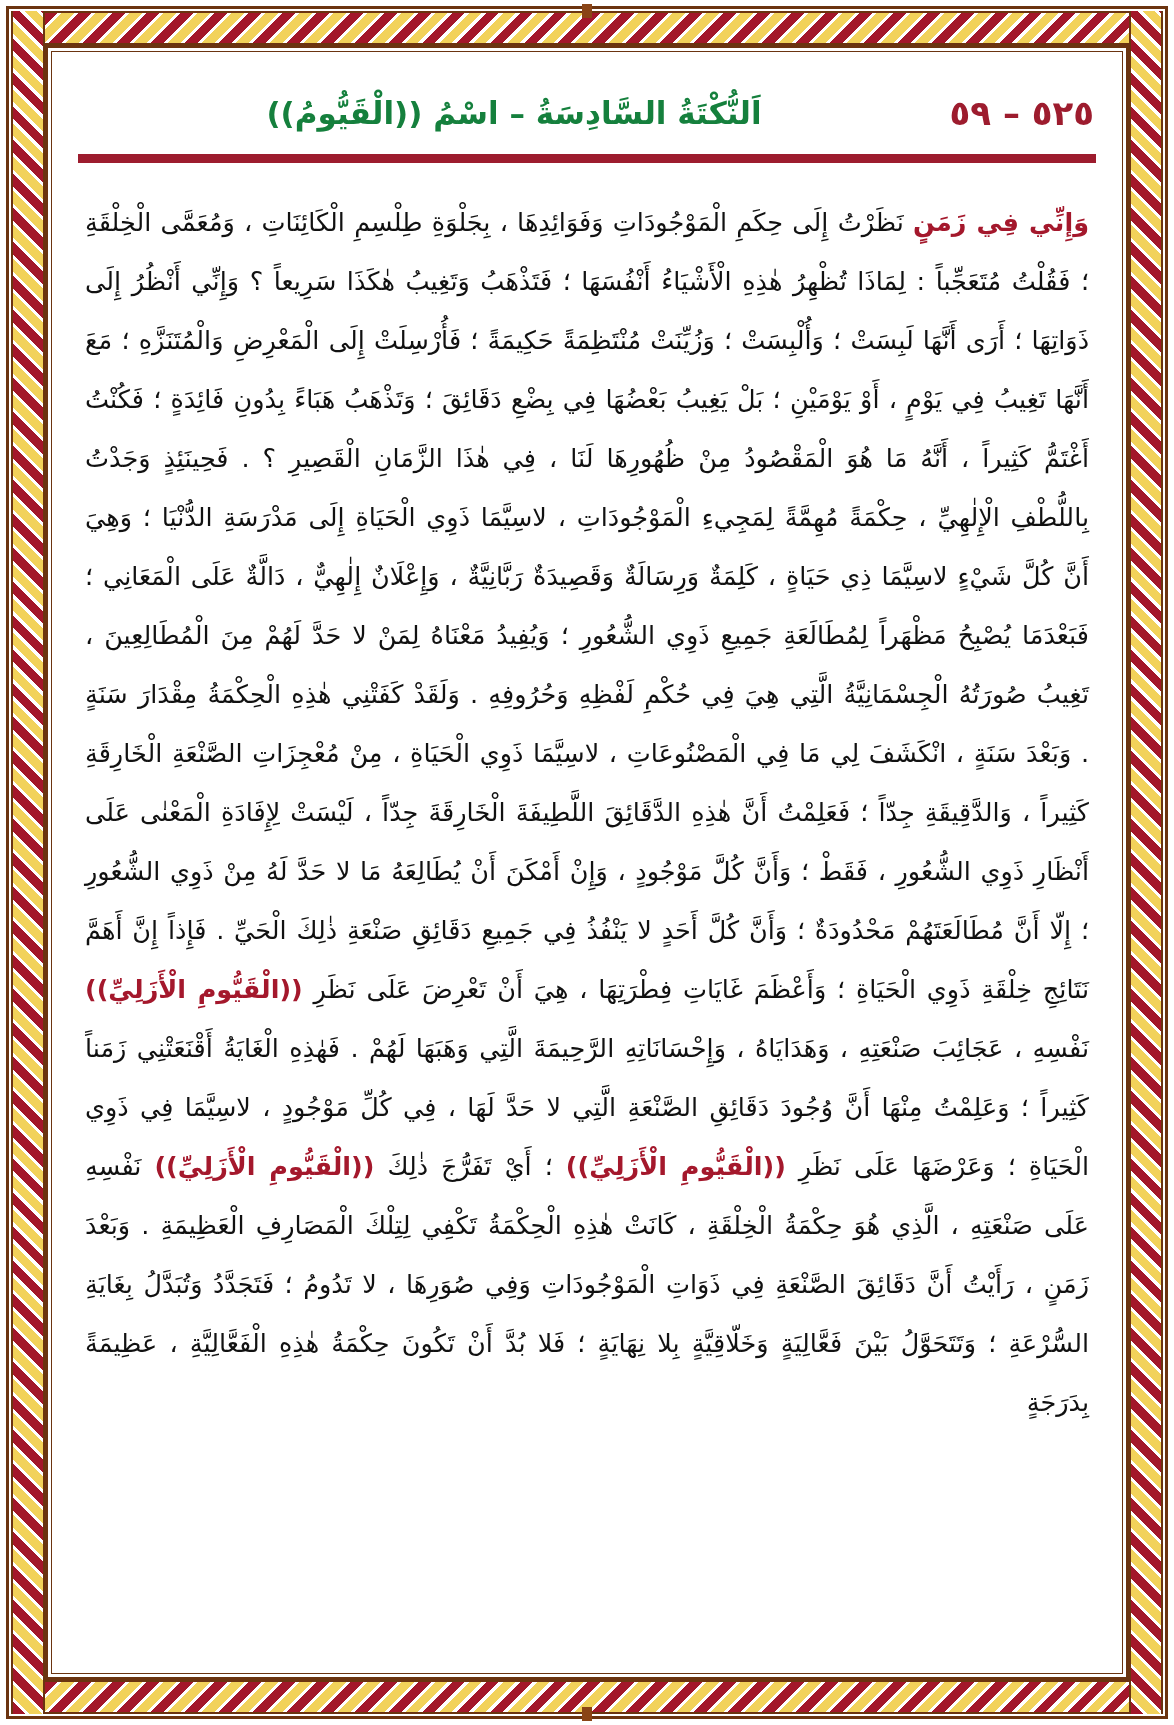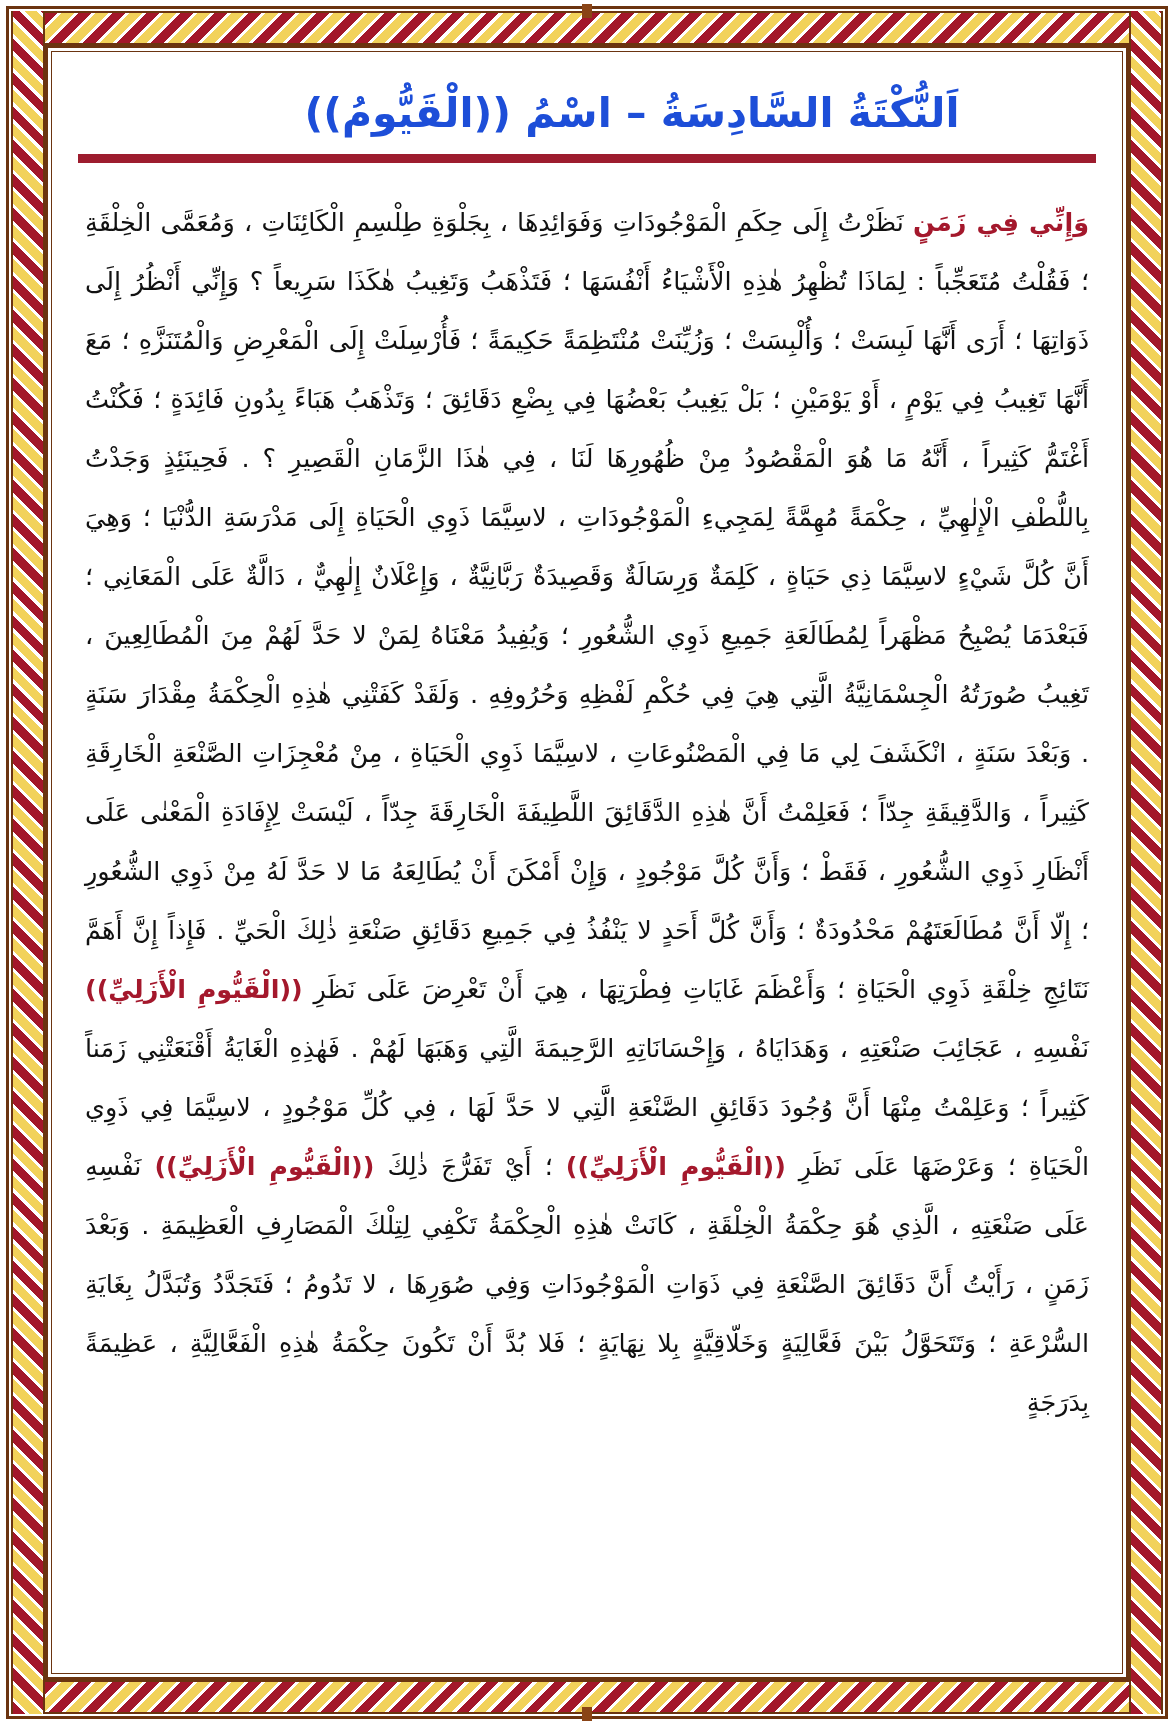--- a/index.html
+++ b/index.html
@@ -104,22 +104,22 @@
     font-weight:bold;
     letter-spacing:2px;
     white-space:nowrap;
     direction:rtl;
     width:230px;
     text-align:right;
     padding-right:6px;
   }
   .header-title{
     flex:1;
-    color:#1d4ed8;
-    font-size:41px;
+    color:#15803d;
+    font-size:31px;
     font-weight:bold;
     text-align:center;
     white-space:nowrap;
     padding-left:90px;
   }
   .rule-wrap{
     margin:2px 4px 0 4px;
     border-top:3px solid #9d1c2e;
     border-bottom:3px solid #9d1c2e;
     height:3px;
@@ -154,20 +154,21 @@
 
   <div class="pip pip-top"></div>
   <div class="pip pip-bottom"></div>
 
   <div class="frame-inner"></div>
   <div class="frame-inner2"></div>
 
   <div class="content">
 
     <div class="header">
+      <div class="page-no">٥٢٥ – ٥٩</div>
       <div class="header-title">اَلنُّكْتَةُ السَّادِسَةُ – اسْمُ ((الْقَيُّومُ))</div>
     </div>
 
     <div class="rule-wrap"></div>
 
     <div class="body-text">
       <p><span class="hl">وَإِنِّي فِي زَمَنٍ</span><span> نَظَرْتُ إِلَى حِكَمِ الْمَوْجُودَاتِ وَفَوَائِدِهَا ، بِجَلْوَةِ طِلْسِمِ الْكَائِنَاتِ ، وَمُعَمَّى الْخِلْقَةِ ؛ فَقُلْتُ مُتَعَجِّباً : لِمَاذَا تُظْهِرُ هٰذِهِ الْأَشْيَاءُ أَنْفُسَهَا ؛ فَتَذْهَبُ وَتَغِيبُ هٰكَذَا سَرِيعاً ؟ وَإِنِّي أَنْظُرُ إِلَى ذَوَاتِهَا ؛ أَرَى أَنَّهَا لَبِسَتْ ؛ وَأُلْبِسَتْ ؛ وَزُيِّنَتْ مُنْتَظِمَةً حَكِيمَةً ؛ فَأُرْسِلَتْ إِلَى الْمَعْرِضِ وَالْمُتَنَزَّهِ ؛ مَعَ أَنَّهَا تَغِيبُ فِي يَوْمٍ ، أَوْ يَوْمَيْنِ ؛ بَلْ يَغِيبُ بَعْضُهَا فِي بِضْعِ دَقَائِقَ ؛ وَتَذْهَبُ هَبَاءً بِدُونِ فَائِدَةٍ ؛ فَكُنْتُ أَغْتَمُّ كَثِيراً ، أَنَّهُ مَا هُوَ الْمَقْصُودُ مِنْ ظُهُورِهَا لَنَا ، فِي هٰذَا الزَّمَانِ الْقَصِيرِ ؟ . فَحِينَئِذٍ وَجَدْتُ بِاللُّطْفِ الْإِلٰهِيِّ ، حِكْمَةً مُهِمَّةً لِمَجِيءِ الْمَوْجُودَاتِ ، لاسِيَّمَا ذَوِي الْحَيَاةِ إِلَى مَدْرَسَةِ الدُّنْيَا ؛ وَهِيَ أَنَّ كُلَّ شَيْءٍ لاسِيَّمَا ذِي حَيَاةٍ ، كَلِمَةٌ وَرِسَالَةٌ وَقَصِيدَةٌ رَبَّانِيَّةٌ ، وَإِعْلَانٌ إِلٰهِيٌّ ، دَالَّةٌ عَلَى الْمَعَانِي ؛ فَبَعْدَمَا يُصْبِحُ مَظْهَراً لِمُطَالَعَةِ جَمِيعِ ذَوِي الشُّعُورِ ؛ وَيُفِيدُ مَعْنَاهُ لِمَنْ لا حَدَّ لَهُمْ مِنَ الْمُطَالِعِينَ ، تَغِيبُ صُورَتُهُ الْجِسْمَانِيَّةُ الَّتِي هِيَ فِي حُكْمِ لَفْظِهِ وَحُرُوفِهِ . وَلَقَدْ كَفَتْنِي هٰذِهِ الْحِكْمَةُ مِقْدَارَ سَنَةٍ .</span> <span>وَبَعْدَ سَنَةٍ ، انْكَشَفَ لِي مَا فِي الْمَصْنُوعَاتِ ، لاسِيَّمَا ذَوِي الْحَيَاةِ ، مِنْ مُعْجِزَاتِ الصَّنْعَةِ الْخَارِقَةِ كَثِيراً ، وَالدَّقِيقَةِ جِدّاً ؛ فَعَلِمْتُ أَنَّ هٰذِهِ الدَّقَائِقَ اللَّطِيفَةَ الْخَارِقَةَ جِدّاً ، لَيْسَتْ لِإِفَادَةِ الْمَعْنٰى عَلَى أَنْظَارِ ذَوِي الشُّعُورِ ، فَقَطْ ؛ وَأَنَّ كُلَّ مَوْجُودٍ ، وَإِنْ أَمْكَنَ أَنْ يُطَالِعَهُ مَا لا حَدَّ لَهُ مِنْ ذَوِي الشُّعُورِ ؛ إِلّا أَنَّ مُطَالَعَتَهُمْ مَحْدُودَةٌ ؛ وَأَنَّ كُلَّ أَحَدٍ لا يَنْفُذُ فِي جَمِيعِ دَقَائِقِ صَنْعَةِ ذٰلِكَ الْحَيِّ . فَإِذاً إِنَّ أَهَمَّ نَتَائِجِ خِلْقَةِ ذَوِي الْحَيَاةِ ؛ وَأَعْظَمَ غَايَاتِ فِطْرَتِهَا ، هِيَ أَنْ تَعْرِضَ عَلَى نَظَرِ </span><span class="hl">((الْقَيُّومِ الْأَزَلِيِّ))</span><span> نَفْسِهِ ، عَجَائِبَ صَنْعَتِهِ ، وَهَدَايَاهُ ، وَإِحْسَانَاتِهِ الرَّحِيمَةَ الَّتِي وَهَبَهَا لَهُمْ . فَهٰذِهِ الْغَايَةُ أَقْنَعَتْنِي زَمَناً كَثِيراً ؛ وَعَلِمْتُ مِنْهَا أَنَّ وُجُودَ دَقَائِقِ الصَّنْعَةِ الَّتِي لا حَدَّ لَهَا ، فِي كُلِّ مَوْجُودٍ ، لاسِيَّمَا فِي ذَوِي الْحَيَاةِ ؛ وَعَرْضَهَا عَلَى نَظَرِ </span><span class="hl">((الْقَيُّومِ الْأَزَلِيِّ))</span><span> ؛ أَيْ تَفَرُّجَ ذٰلِكَ </span><span class="hl">((الْقَيُّومِ الْأَزَلِيِّ))</span><span> نَفْسِهِ عَلَى صَنْعَتِهِ ، الَّذِي هُوَ حِكْمَةُ الْخِلْقَةِ ، كَانَتْ هٰذِهِ الْحِكْمَةُ تَكْفِي لِتِلْكَ الْمَصَارِفِ الْعَظِيمَةِ . وَبَعْدَ زَمَنٍ ، رَأَيْتُ أَنَّ دَقَائِقَ الصَّنْعَةِ فِي ذَوَاتِ الْمَوْجُودَاتِ وَفِي صُوَرِهَا ، لا تَدُومُ ؛ فَتَجَدَّدُ وَتُبَدَّلُ بِغَايَةِ السُّرْعَةِ ؛ وَتَتَحَوَّلُ بَيْنَ فَعَّالِيَةٍ وَخَلّاقِيَّةٍ بِلا نِهَايَةٍ ؛ فَلا بُدَّ أَنْ تَكُونَ حِكْمَةُ هٰذِهِ الْفَعَّالِيَّةِ ، عَظِيمَةً بِدَرَجَةٍ</span></p>
     </div>
 
   </div>

